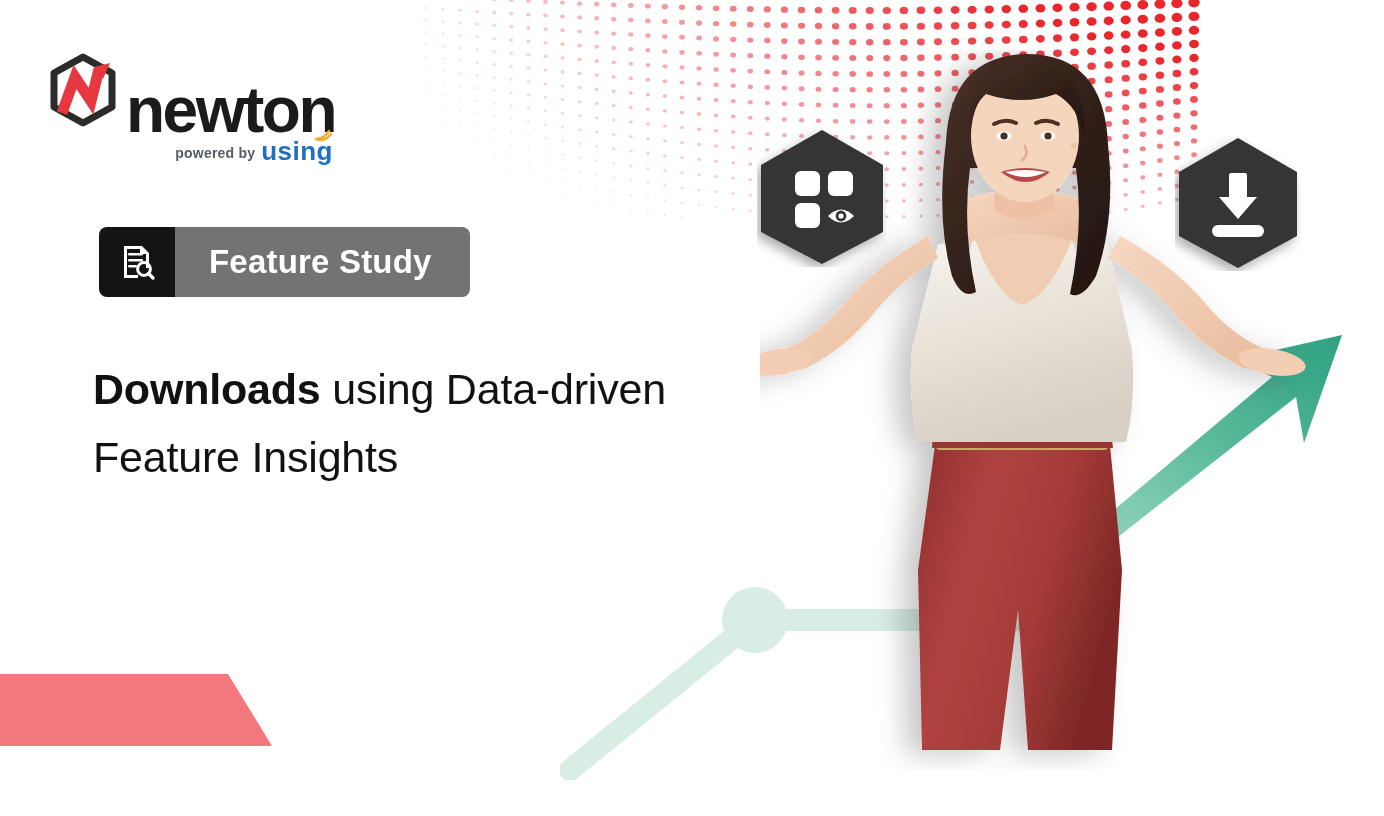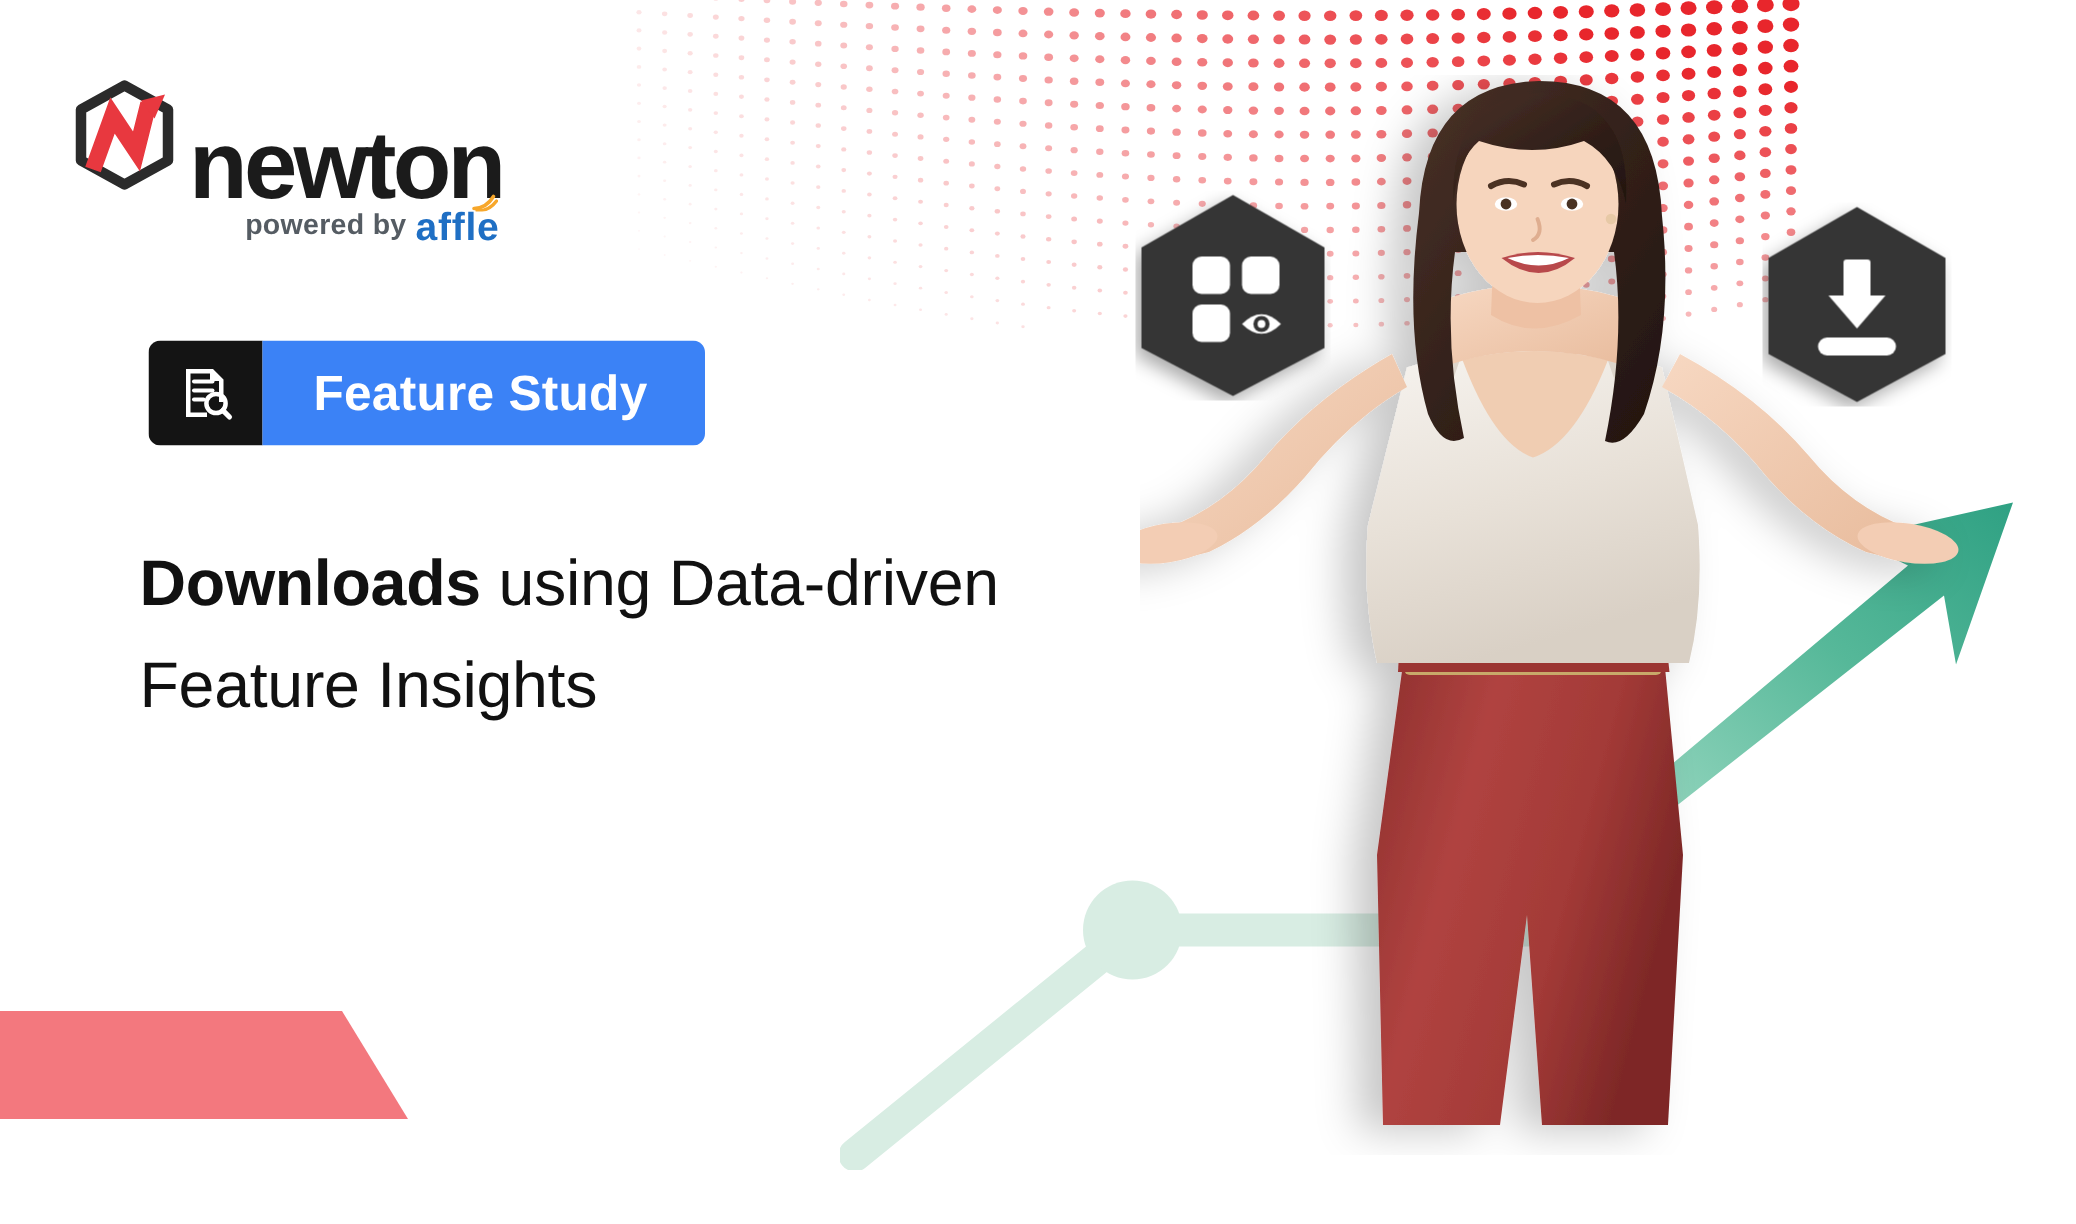--- a/index.html
+++ b/index.html
@@ -35,21 +35,21 @@
   #logo-mark { width:78px; height:78px; display:block; }
   #logo-wordmark {
     font-size:64px; font-weight:700; letter-spacing:-2.5px;
     color:#1b1b1b; line-height:1; font-family:"Liberation Sans", sans-serif;margin-top:40px;
   }
   #powered-row {
     display:flex; align-items:flex-end; gap:6px;
     margin-top:-4px; margin-left:auto; padding-right:2px;
   }
   #powered-label {
-    font-size:19px; font-weight:700; color:#555c63; letter-spacing:0.2px;
+    font-size:14px; font-weight:700; color:#555c63; letter-spacing:0.2px;
     padding-bottom:3px;
   }
   #affle-lockup { position:relative; }
   #affle-word {
     font-size:26px; font-weight:700; color:#1f6fc4; letter-spacing:0.5px;
     line-height:1;
   }
   #affle-wifi { position:absolute; right:1px; top:-10px; width:18px; height:13px; }
 
   
@@ -57,21 +57,21 @@
     position:absolute; left:99px; top:227px; z-index:10;
     display:flex; align-items:stretch; height:70px;
     border-radius:8px; overflow:hidden;
   }
   #badge-icon-box {
     width:76px; background:#141414;
     display:flex; align-items:center; justify-content:center;
   }
   #badge-doc-icon { width:38px; height:38px; display:block; }
   #badge-text-box {
-    background:#3b82f6; display:flex; align-items:center;
+    background:#737373; display:flex; align-items:center;
     padding:0 38px 0 34px;
   }
   #badge-label {
     color:#ffffff; font-size:33px; font-weight:700; letter-spacing:0.2px;
     white-space:nowrap;
   }
 
   
   #headline {
     position:absolute; left:93px; top:355px; z-index:10;
@@ -915,21 +915,21 @@
       <svg id="logo-mark" viewBox="0 0 78 78">
         <polygon points="39,6 68,22 68,56 39,72 10,56 10,22" fill="none" stroke="#2b2b2b" stroke-width="7" stroke-linejoin="round"></polygon>
         <path d="M18 62 L31 26 L47 50 L55 18" fill="none" stroke="#e8383f" stroke-width="11" stroke-linejoin="miter" stroke-linecap="butt"></path>
         <polygon points="50,16 66,12 59,28" fill="#e8383f"></polygon>
       </svg>
       <span id="logo-wordmark">newton</span>
     </div>
     <div id="powered-row">
       <span id="powered-label">powered by</span>
       <span id="affle-lockup">
-        <span id="affle-word">affle</span>
+        <span id="affle-word">using</span>
         <svg id="affle-wifi" viewBox="0 0 18 13">
           <path d="M2 11 Q10 11 15 3" stroke="#f7a72b" stroke-width="2.4" fill="none" stroke-linecap="round"></path>
           <path d="M4 12.4 Q12 12.8 17 6" stroke="#f7a72b" stroke-width="2.2" fill="none" stroke-linecap="round"></path>
         </svg>
       </span>
     </div>
   </div>
 
   <div id="feature-badge">
     <div id="badge-icon-box">

